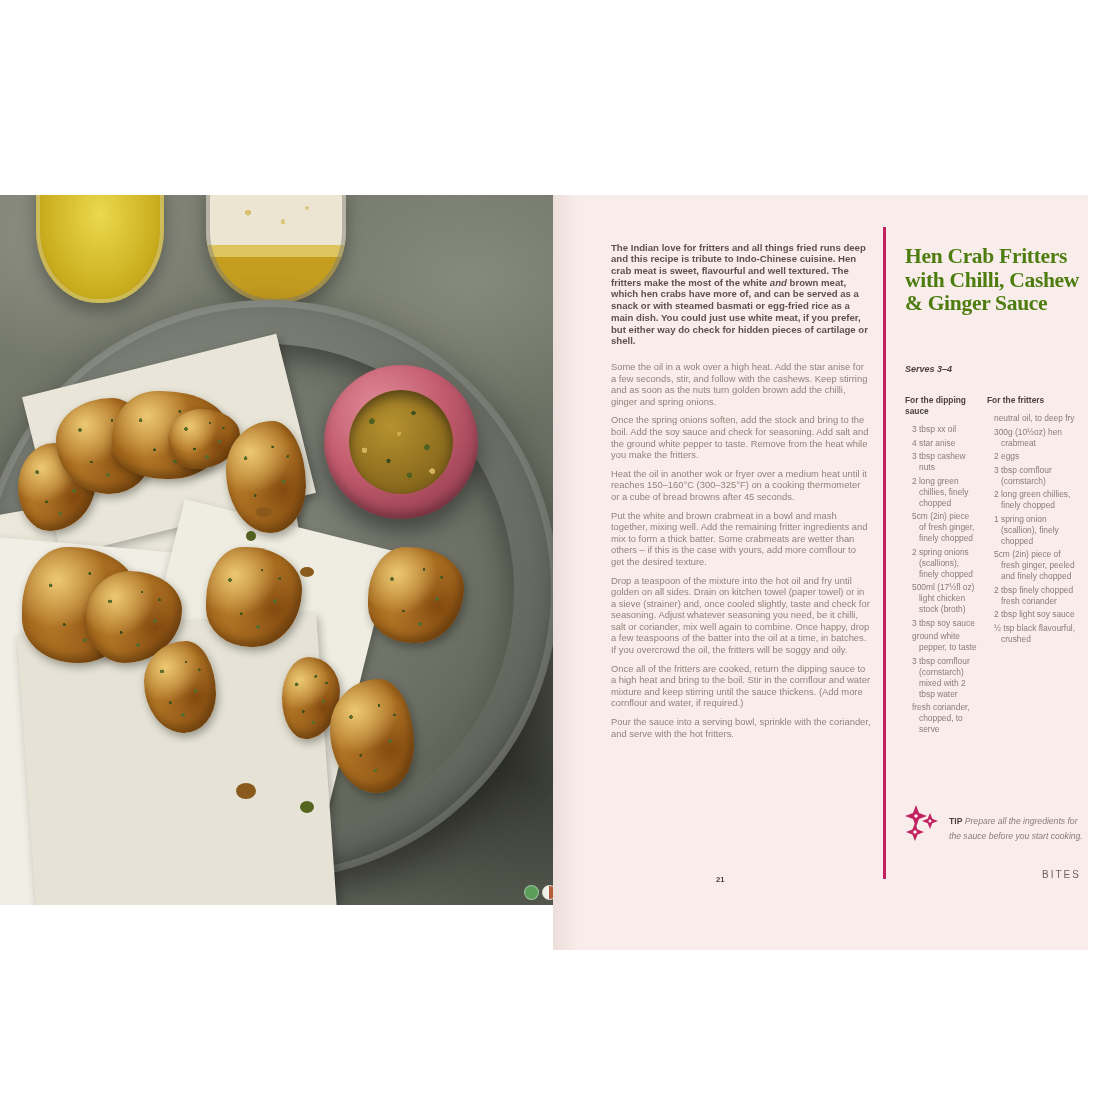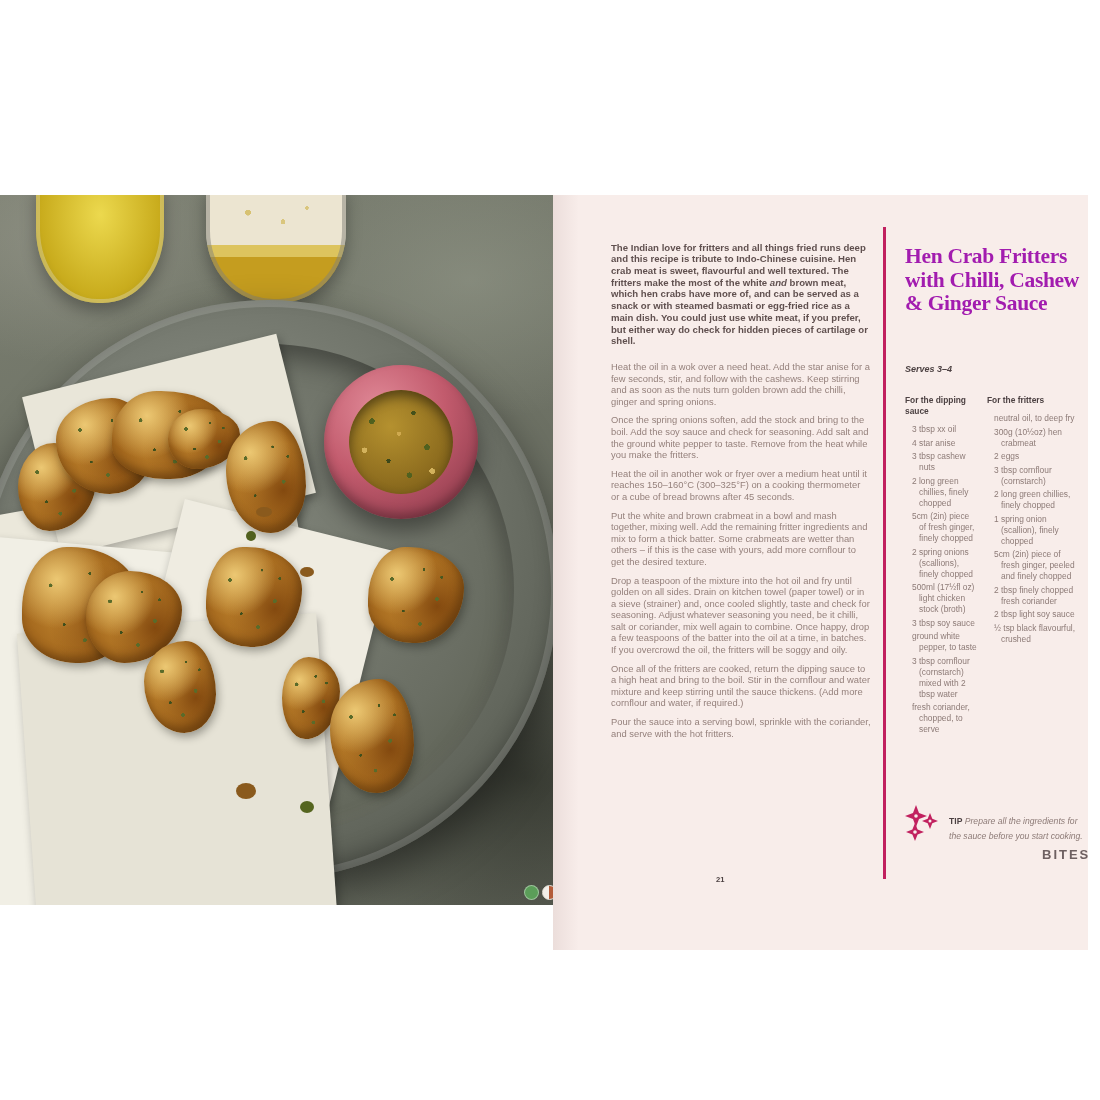--- a/index.html
+++ b/index.html
@@ -98,35 +98,35 @@
       linear-gradient(#c1215f,#c1215f);
     background-size:3px 42px,3px 42px,3px 42px,3px 13px;
     background-position:0 18px,0 25px,0 32px,0 0;
     background-repeat:repeat-y,repeat-y,repeat-y,repeat-y;
     background-position-y:18px,26px,34px,0;
     -webkit-mask-image:linear-gradient(#000,#000);}
   .bead-line{background-repeat:repeat-y;}
   .bead-line{background-size:3px 42px,3px 42px,3px 42px,3px 42px;}
   .title{position:absolute;left:352px;top:30px;width:180px;
     font-family:"Liberation Serif",serif;font-size:21.5px;line-height:23.5px;
-    color:#a21caf;letter-spacing:-0.3px;margin-top:20px;}
+    color:#4d7c0f;letter-spacing:-0.3px;margin-top:20px;}
   .serves{position:absolute;left:352px;top:169px;font-size:9px;font-weight:bold;
     font-style:italic;color:#4c4142;}
   .ing-col{position:absolute;top:200px;font-size:8.4px;line-height:11px;color:#8d7b77;}
   .ing-left{left:352px;width:80px;}
   .ing-right{left:434px;width:96px;}
   .ing-head{font-weight:bold;color:#4c4142;margin:0 0 2px 0;}
   .ing-col ul{list-style:none;margin:7px;padding:0;}
   .ing-col li{padding-left:7px;text-indent:-7px;margin-bottom:2.5px;}
   .tip{position:absolute;left:352px;top:610px;width:185px;display:flex;gap:10px;}
   .tip-orn{flex:0 0 34px;}
   .tip-text{font-size:8.6px;line-height:15px;color:#8d7b77;font-style:italic;}
   .tip-text b{font-style:normal;font-weight:bold;color:#4c4142;}
   .footer-num{position:absolute;left:163px;top:680px;font-size:7.6px;font-weight:bold;color:#4c4142;}
-  .footer-section{position:absolute;left:489px;top:652px;font-size:13px;font-weight:bold;
+  .footer-section{position:absolute;left:489px;top:674px;font-size:10px;font-weight:normal;
     letter-spacing:2px;color:#6d6061;}
 </style>
 </head>
 <body>
 
 <div class="spread">
 
   <div class="photo">
     <div class="glass g1"></div>
     <div class="glass g2"></div>
@@ -165,21 +165,21 @@
     <div class="dot dot-red"></div>
     <div class="dot dot-black"></div>
     <div class="dot dot-tan"></div>
   </div>
 
   <div class="recipe">
 
     <p class="intro"><span>The Indian love for fritters and all things fried runs deep and this recipe is tribute to Indo-Chinese cuisine. Hen crab meat is sweet, flavourful and well textured. The fritters make the most of the white </span><span class="it">and</span><span> brown meat, which hen crabs have more of, and can be served as a snack or with steamed basmati or egg-fried rice as a main dish. You could just use white meat, if you prefer, but either way do check for hidden pieces of cartilage or shell.</span></p>
 
     <div class="method">
-      <p>Heat the oil in a wok over a need heat. Add the star anise for a few seconds, stir, and follow with the cashews. Keep stirring and as soon as the nuts turn golden brown add the chilli, ginger and spring onions.</p>
+      <p>Some the oil in a wok over a high heat. Add the star anise for a few seconds, stir, and follow with the cashews. Keep stirring and as soon as the nuts turn golden brown add the chilli, ginger and spring onions.</p>
       <p>Once the spring onions soften, add the stock and bring to the boil. Add the soy sauce and check for seasoning. Add salt and the ground white pepper to taste. Remove from the heat while you make the fritters.</p>
       <p>Heat the oil in another wok or fryer over a medium heat until it reaches 150–160°C (300–325°F) on a cooking thermometer or a cube of bread browns after 45 seconds.</p>
       <p>Put the white and brown crabmeat in a bowl and mash together, mixing well. Add the remaining fritter ingredients and mix to form a thick batter. Some crabmeats are wetter than others – if this is the case with yours, add more cornflour to get the desired texture.</p>
       <p>Drop a teaspoon of the mixture into the hot oil and fry until golden on all sides. Drain on kitchen towel (paper towel) or in a sieve (strainer) and, once cooled slightly, taste and check for seasoning. Adjust whatever seasoning you need, be it chilli, salt or coriander, mix well again to combine. Once happy, drop a few teaspoons of the batter into the oil at a time, in batches. If you overcrowd the oil, the fritters will be soggy and oily.</p>
       <p>Once all of the fritters are cooked, return the dipping sauce to a high heat and bring to the boil. Stir in the cornflour and water mixture and keep stirring until the sauce thickens. (Add more cornflour and water, if required.)</p>
       <p>Pour the sauce into a serving bowl, sprinkle with the coriander, and serve with the hot fritters.</p>
     </div>
 
     <div class="bead-line"></div>
 

